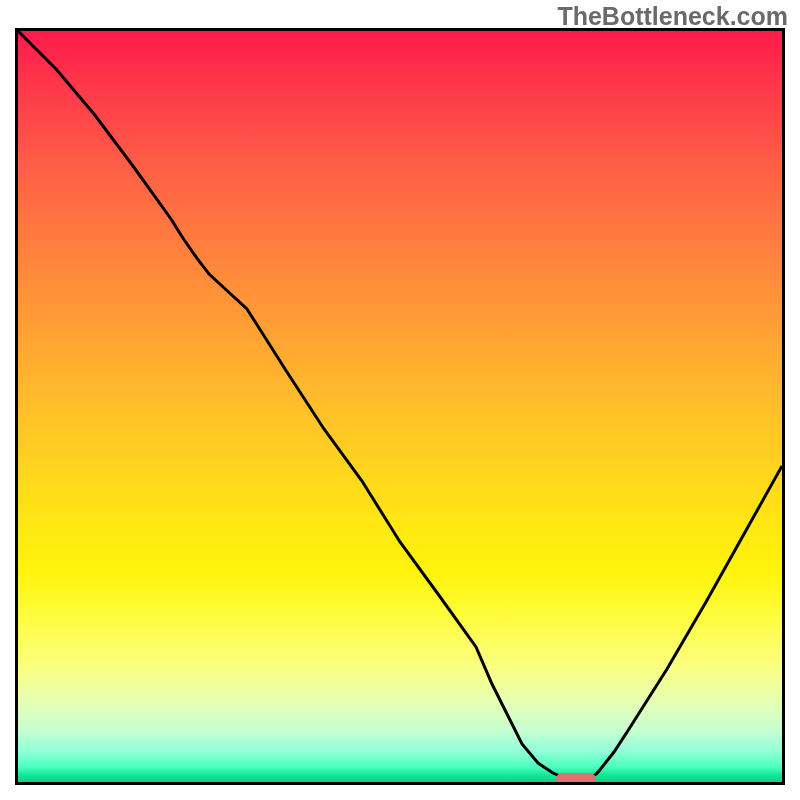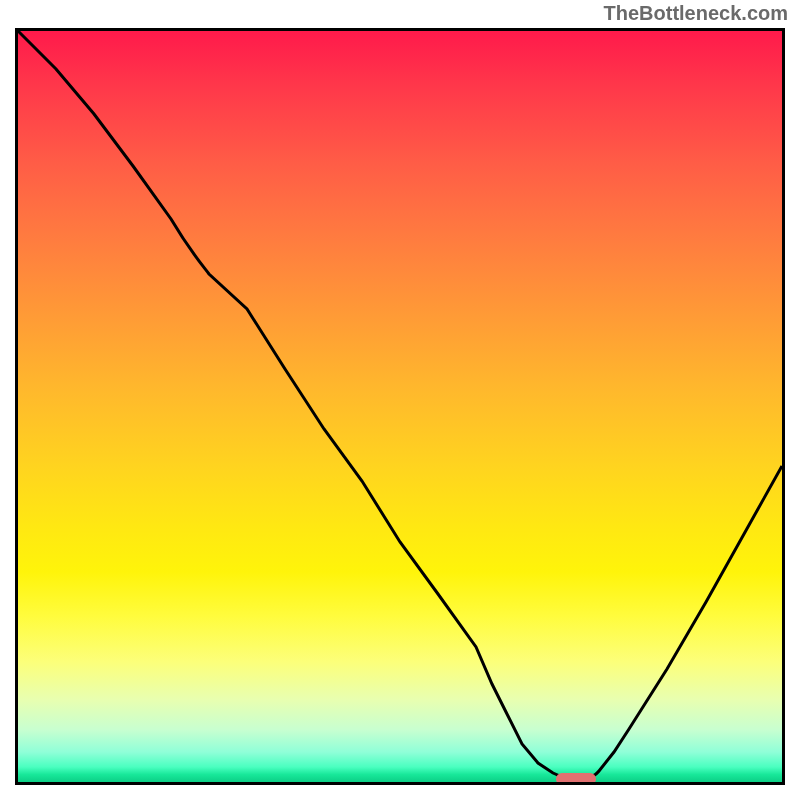--- a/index.html
+++ b/index.html
@@ -8,21 +8,21 @@
     width: 800px;
     height: 800px;
     background: #ffffff;
     position: relative;
     font-family: Arial, sans-serif;
   }
   .watermark {
     position: absolute;
     top: 2px;
     right: 12px;
-    font-size: 20px;
+    font-size: 25px;
     font-weight: bold;
     color: #6a6a6a;
     z-index: 10;
   }
   .plot-outer {
     position: absolute;
     left: 15px;
     top: 28px;
     width: 770px;
     height: 757px;

